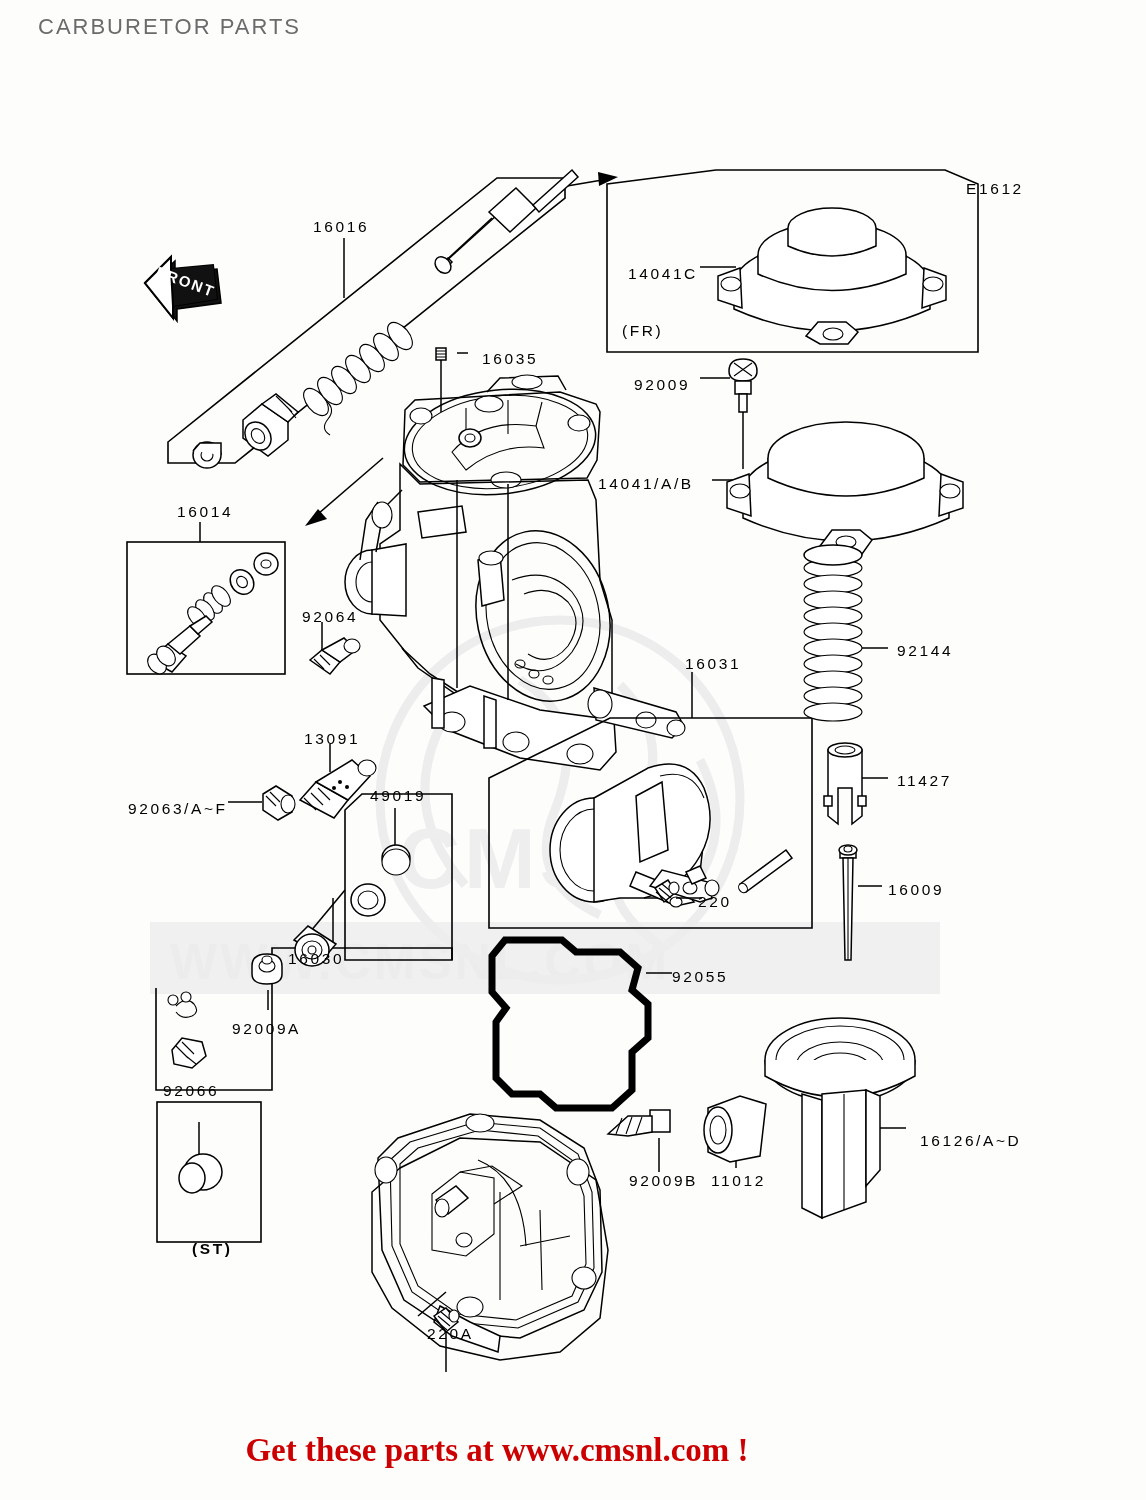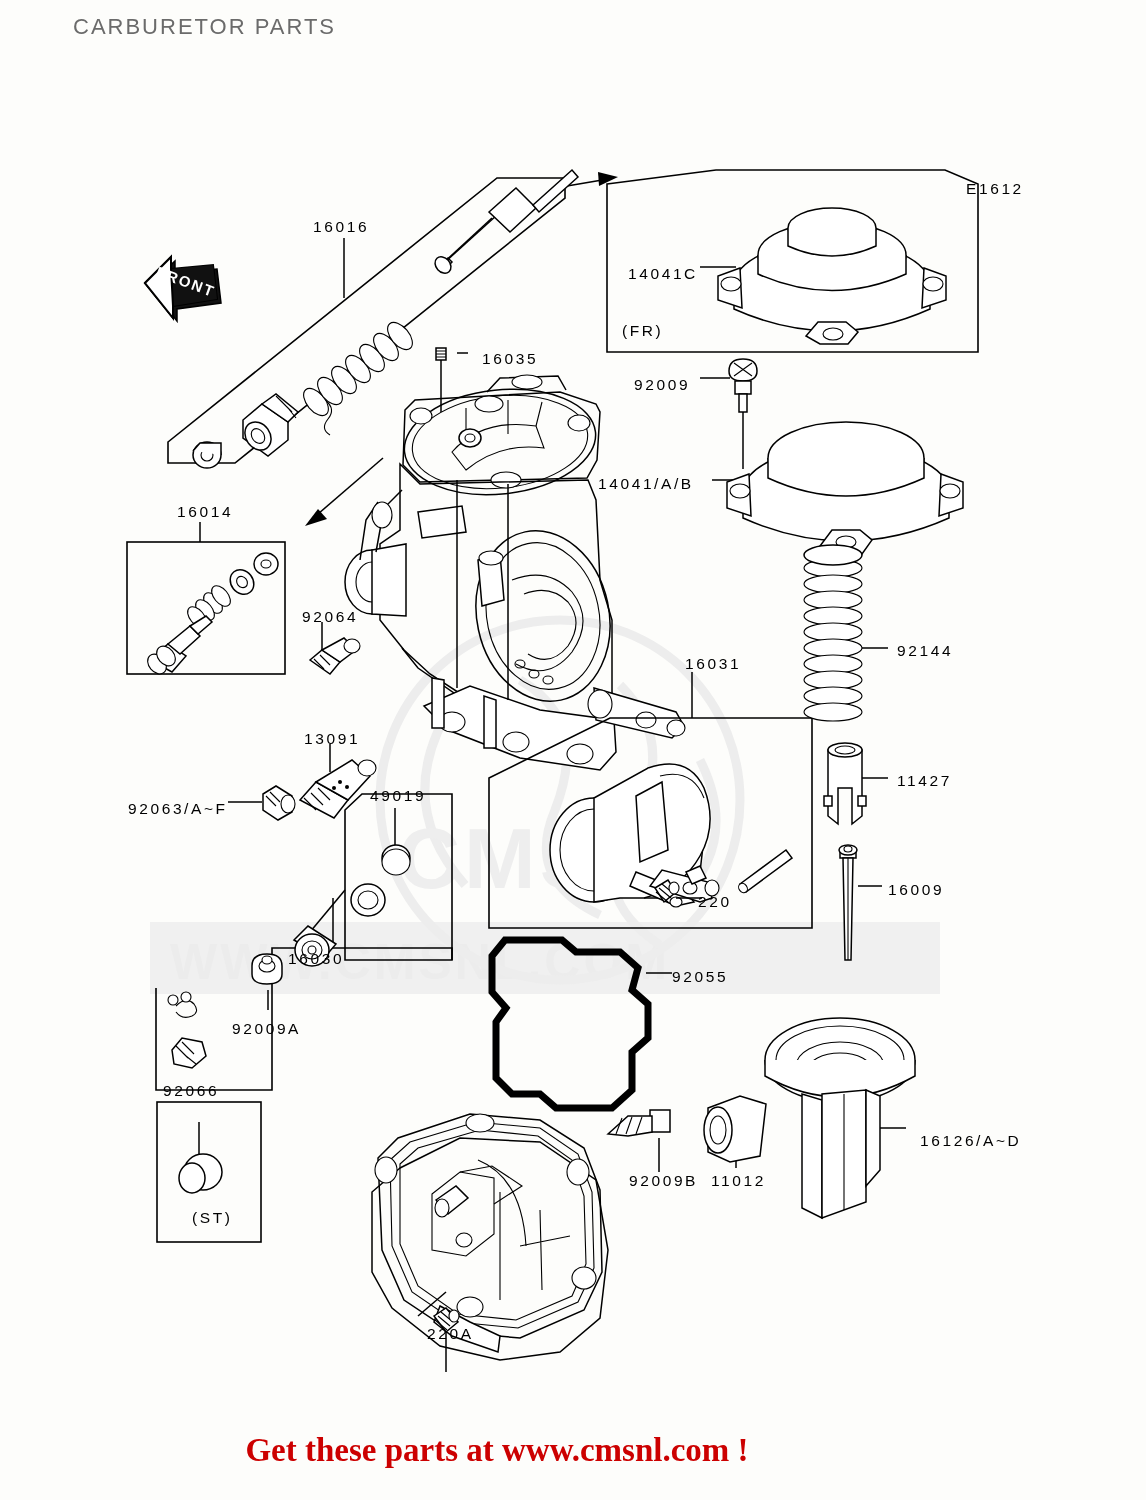--- a/index.html
+++ b/index.html
@@ -1,20 +1,20 @@
 <!DOCTYPE html>
 <html><head>
 <meta charset="utf-8">
 <style>
   html,body{margin:0;padding:0;background:#fdfdfb;}
   body{width:1146px;height:1500px;position:relative;overflow:hidden;
        font-family:"Liberation Sans",sans-serif;}
 
   #page-title{position:absolute;left:38px;top:14px;font-size:22px;letter-spacing:2.0px;
-              color:#6b6b6b;font-weight:400;margin-left:35px;}
+              color:#6b6b6b;font-weight:400;}
 
   #diagram{position:absolute;left:0;top:60px;width:1146px;height:1330px;}
   #svgroot{position:absolute;left:0;top:0;}
 
   .lbl{position:absolute;font-family:"Liberation Sans",sans-serif;font-size:15.5px;
        letter-spacing:2.6px;color:#000000;white-space:nowrap;font-weight:400;}
 
   #front-badge{position:absolute;left:143px;top:191px;width:92px;height:78px;}
   #front-badge .ftxt{position:absolute;left:12px;top:22px;color:#fff;font-size:15px;
       font-weight:bold;letter-spacing:2px;transform:rotate(20deg);
@@ -481,21 +481,21 @@
       <div class="lbl" style="left: 370px; top: 727px;">49019</div>
       <div class="lbl" style="left: 685px; top: 595px;">16031</div>
       <div class="lbl" style="left: 897px; top: 582px;">92144</div>
       <div class="lbl" style="left: 897px; top: 712px;">11427</div>
       <div class="lbl" style="left: 888px; top: 821px;">16009</div>
       <div class="lbl" style="left: 698px; top: 833px;">220</div>
       <div class="lbl" style="left: 288px; top: 890px;">16030</div>
       <div class="lbl" style="left: 232px; top: 960px;">92009A</div>
       <div class="lbl" style="left: 672px; top: 908px;">92055</div>
       <div class="lbl" style="left: 163px; top: 1022px;">92066</div>
-      <div class="lbl" style="left: 192px; top: 1149px;">(ST)</div>
+      <div class="lbl" style="left: 192px; top: 1180px; font-weight: bold;">(ST)</div>
       <div class="lbl" style="left: 629px; top: 1112px;">92009B</div>
       <div class="lbl" style="left: 711px; top: 1112px;">11012</div>
       <div class="lbl" style="left: 920px; top: 1060px; margin-top: 12px;">16126/A~D</div>
       <div class="lbl" style="left: 427px; top: 1265px;">220A</div>
     </div>
 
 </div>
 
 <div id="footer">Get these parts at www.cmsnl.com !</div>
 

